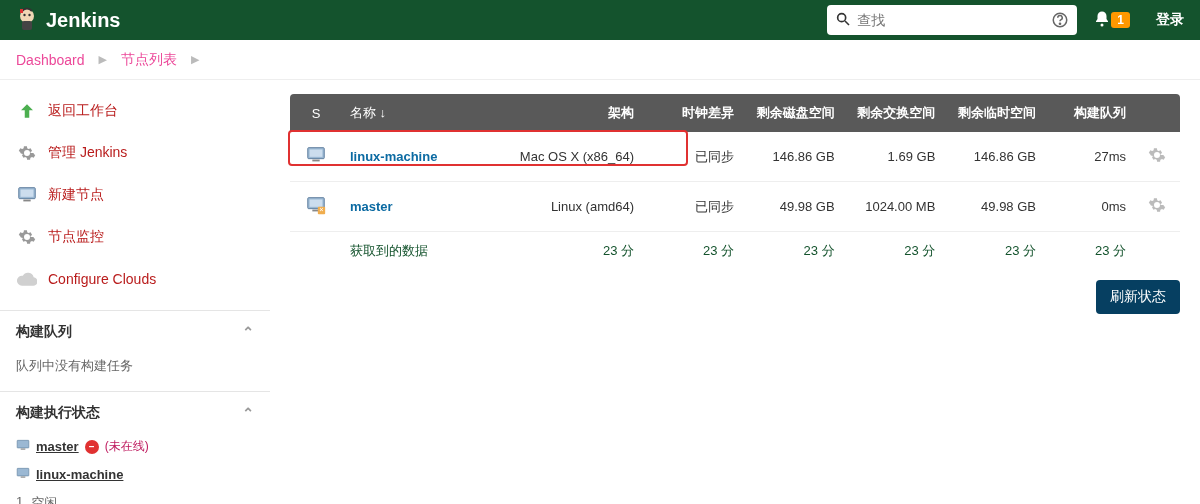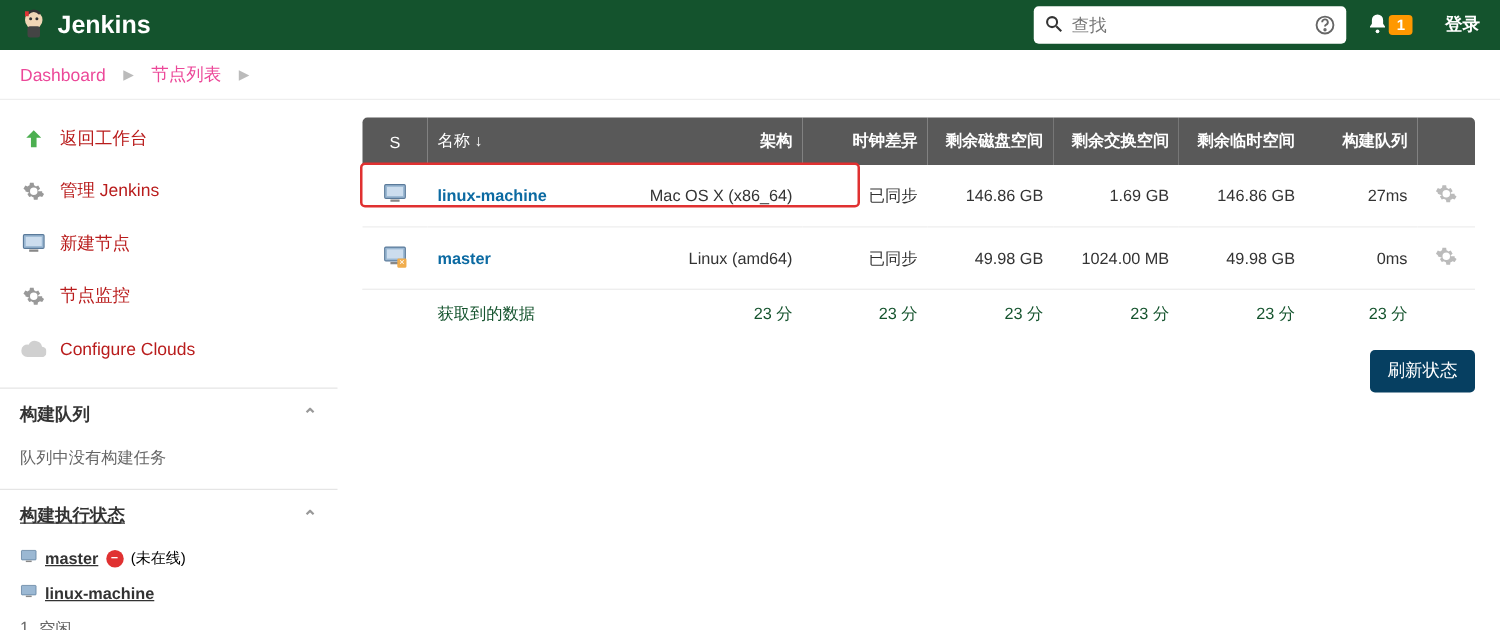--- a/index.html
+++ b/index.html
@@ -25,21 +25,21 @@
   .breadcrumbs { height: 40px; display: flex; align-items: center; padding: 0 16px; gap: 14px; border-bottom: 1px solid #eee; background: #fff; color: #555; }
   .breadcrumbs .crumb { color: #ec4899; font-weight: normal; }
   .chev { color: #bbb; font-size: 11px; }
 
   
   .layout { display: flex; }
   .sidebar { width: 270px; padding-top: 10px; }
   .side-item { display: flex; align-items: center; gap: 10px; padding: 10px 16px; color: #b91c1c; font-size: 14px; cursor: pointer; }
   .side-icon { width: 22px; height: 22px; display: flex; align-items: center; justify-content: center; }
   .side-section { padding: 12px 16px 10px; font-weight: bold; color: #333; display: flex; align-items: center; justify-content: space-between; border-top: 1px solid #e5e5e5; margin-top: 10px; }
-  .side-section.underline span:first-child { text-decoration: underline; }
+  .side-section.underline span:first-child { }
   .side-sub { padding: 6px 16px; font-size: 13px; color: #666; display:flex; align-items:center; gap:6px;}
   .side-sub .node-link { text-decoration: underline; font-weight:bold; color:#333;}
   .side-idle-row { padding:6px 16px; font-size:13px; color:#666; display:flex; gap:8px;}
   .collapse-chev { color: #999; font-size: 14px; font-weight:bold;}
 
   .main { flex: 1; padding: 14px 20px 20px 20px; }
 
   
   table.nodes { width: 100%; border-collapse: collapse; }
   table.nodes thead th { background: #595959; color: #fff; font-weight: normal; font-size: 13px; padding: 10px 8px; text-align: left; }
@@ -53,21 +53,21 @@
   table.nodes tfoot td.r { text-align: right; }
   .highlight-box { position:absolute; border:2px solid #e03131; border-radius:4px; pointer-events:none; }
   .main-inner { position: relative; }
 
   .btn-primary { background:#063f61; color:#fff; border:none; border-radius:4px; padding:8px 14px; font-size:14px; cursor:pointer; float:right; margin-top:10px;}
 
   
   .gear-icon { width:18px; height:18px; }
   .comp-icon { width:22px; height:22px; }
   .offline-pill { width:14px;height:14px;border-radius:50%;background:#e03131;display:inline-flex;align-items:center;justify-content:center;color:#fff;font-size:10px;font-weight:bold;}
-  .offline-label { color:#000000; font-size:12px;}
+  .offline-label { color:#be185d; font-size:12px;}
 </style>
 </head>
 <body>
 
 <div class="header">
   <div class="logo-area">
     <span class="jenkins-logo">
       <svg width="22" height="26" viewBox="0 0 22 26">
         <circle cx="11" cy="9" r="7" fill="#f0d6b5"></circle>
         <rect x="6" y="14" width="10" height="9" rx="2" fill="#444"></rect>

